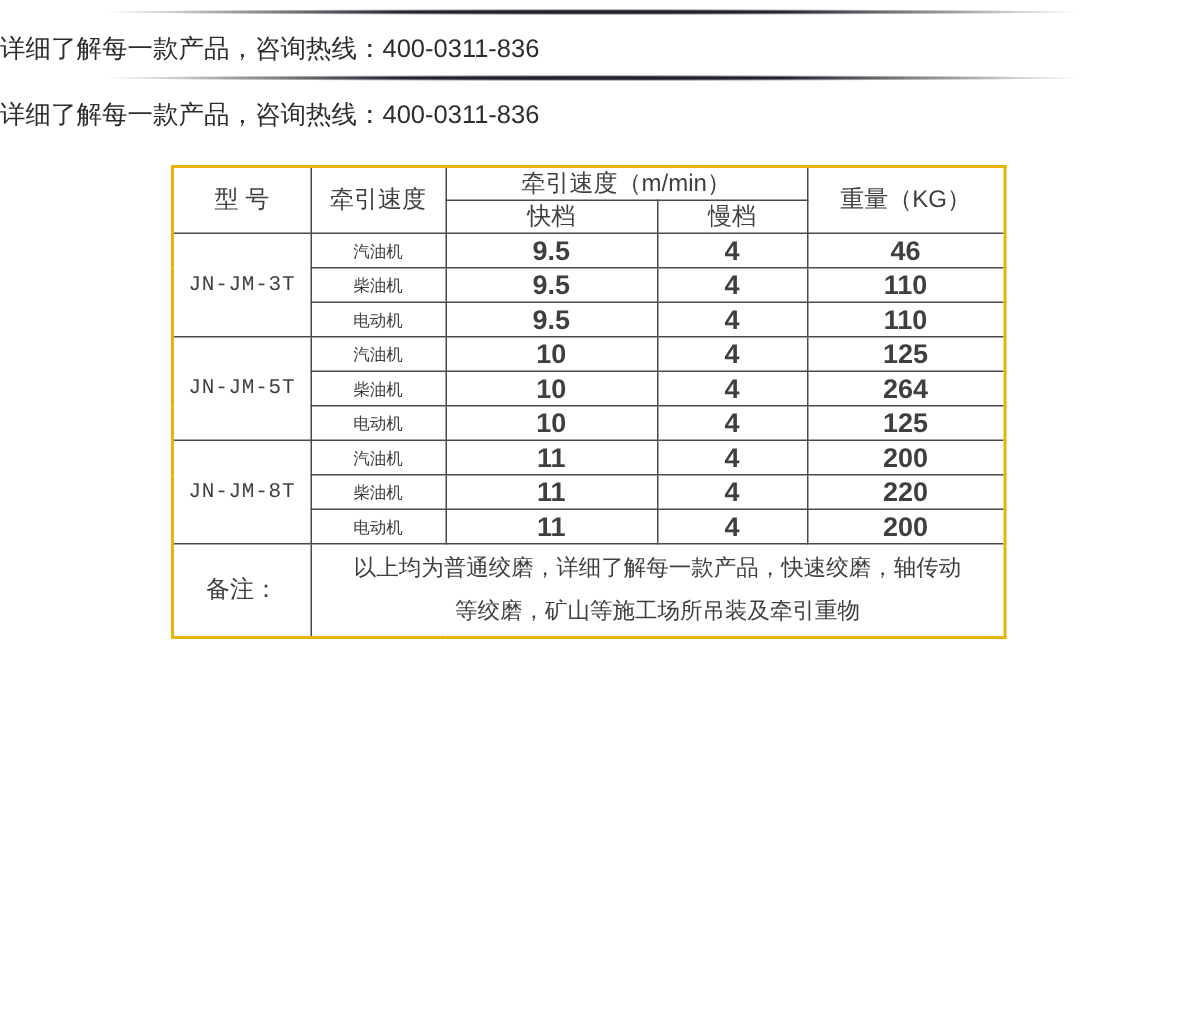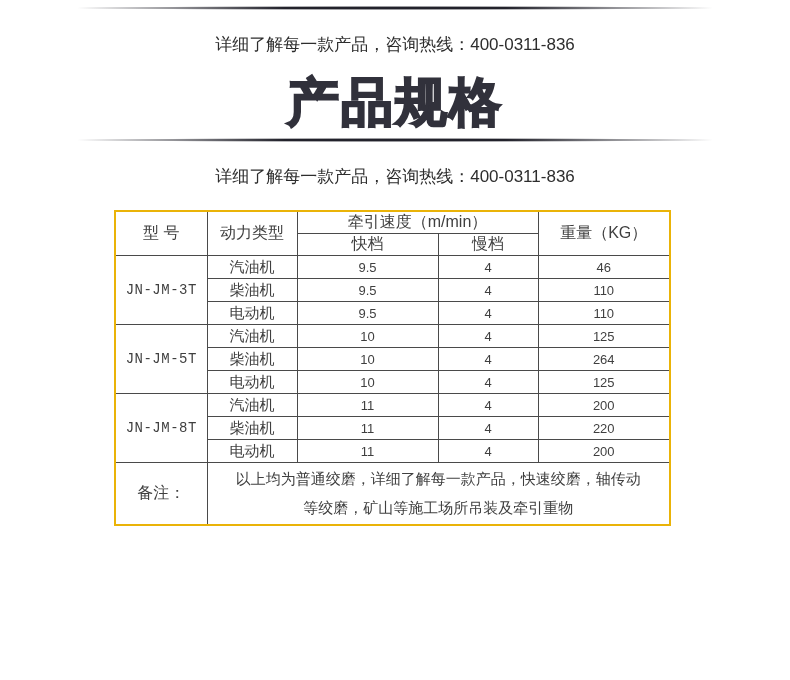--- a/index.html
+++ b/index.html
@@ -19,22 +19,22 @@
     color: #31313b;
     -webkit-text-stroke: 2px #31313b;
   }
   .section-title.second { margin-top: 16px; }
   .divider {
     width: 644px; height: 4px;
     margin: 6px auto 0 auto;
     background: radial-gradient(ellipse at center, #22222b 0%, #22222b 30%, rgba(34,34,43,0) 72%);
   }
   .hotline {
-    margin-top: 24px;
-    text-align: center;
+    margin-top: 12px;
+    text-align: left;
     font-size: 17px;
     line-height: 22px;
     color: #2d2d2d;
   }
   .usage-text {
     width: 706px;
     margin: 16px 0 0 42px;
     font-size: 17px;
     line-height: 29px;
     color: #333333;
@@ -53,52 +53,51 @@
     vertical-align: middle;
     padding: 0;
     color: #3f3f3f;
   }
   .spec-table th {
     font-weight: normal;
     font-size: 16px;
     height: 22px;
   }
   .spec-table tr.data-row { height: 23px; }
-  .cell-cn { font-size: 15px; font-family: Liberation Mono, monospace; }
-  .cell-num { font-size: 13px; }
+  .cell-cn { font-size: 11px; font-family: Liberation Mono, monospace; }
+  .cell-num { font-size: 18px; font-weight: bold; }
   .cell-model { font-size: 14px; color: #4a4a4a; letter-spacing: 0.5px; font-family: Liberation Mono, monospace; }
   .remark-row { height: 62px; padding-left: 28px; }
   .remark-label { font-size: 16px; }
   .remark-text { font-size: 15px; line-height: 29px; color: #3f3f3f; }
 </style>
 </head>
 <body>
 
 <div>
   <div class="divider"></div>
   <div class="hotline">详细了解每一款产品，咨询热线：400-0311-836</div>
 </div>
 
 <div>
-  <div class="section-title second">产品规格</div>
   <div class="divider"></div>
   <div class="hotline">详细了解每一款产品，咨询热线：400-0311-836</div>
 
   <table class="spec-table">
     <colgroup>
       <col style="width:92px">
         <col style="width:90px">
         <col style="width:141px">
         <col style="width:100px">
         <col style="width:132px">
     </colgroup>
     <tbody>
         <tr>
       <th rowspan="2">型 号</th>
-      <th rowspan="2">动力类型</th>
+      <th rowspan="2">牵引速度</th>
       <th colspan="2">牵引速度（m/min）</th>
       <th rowspan="2">重量（KG）</th>
     </tr>
     <tr>
       <th>快档</th>
       <th>慢档</th>
     </tr>
 
     <tr class="data-row">
       <td rowspan="3" class="cell-model">JN-JM-3T</td>

